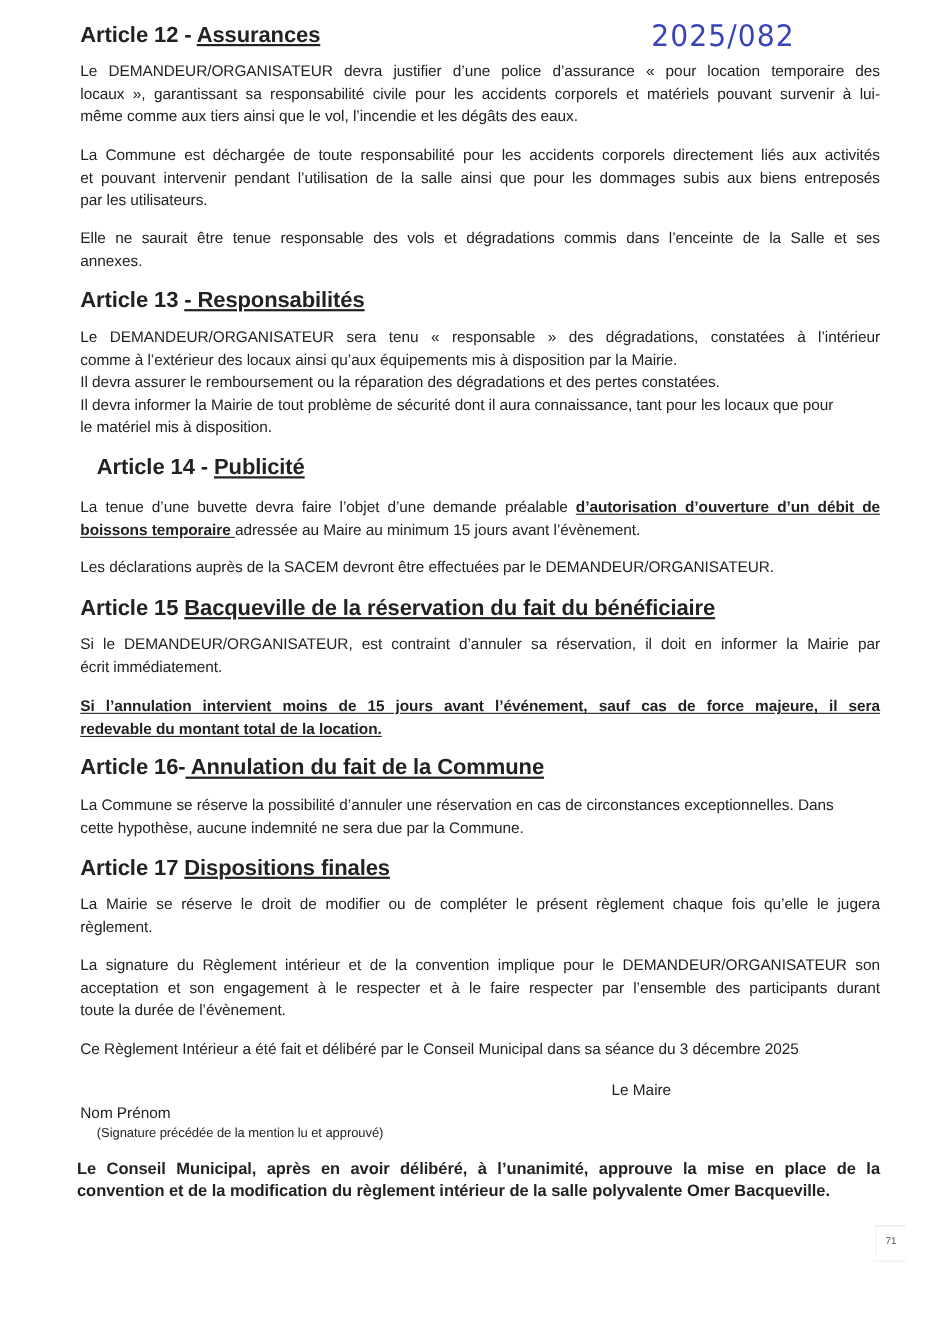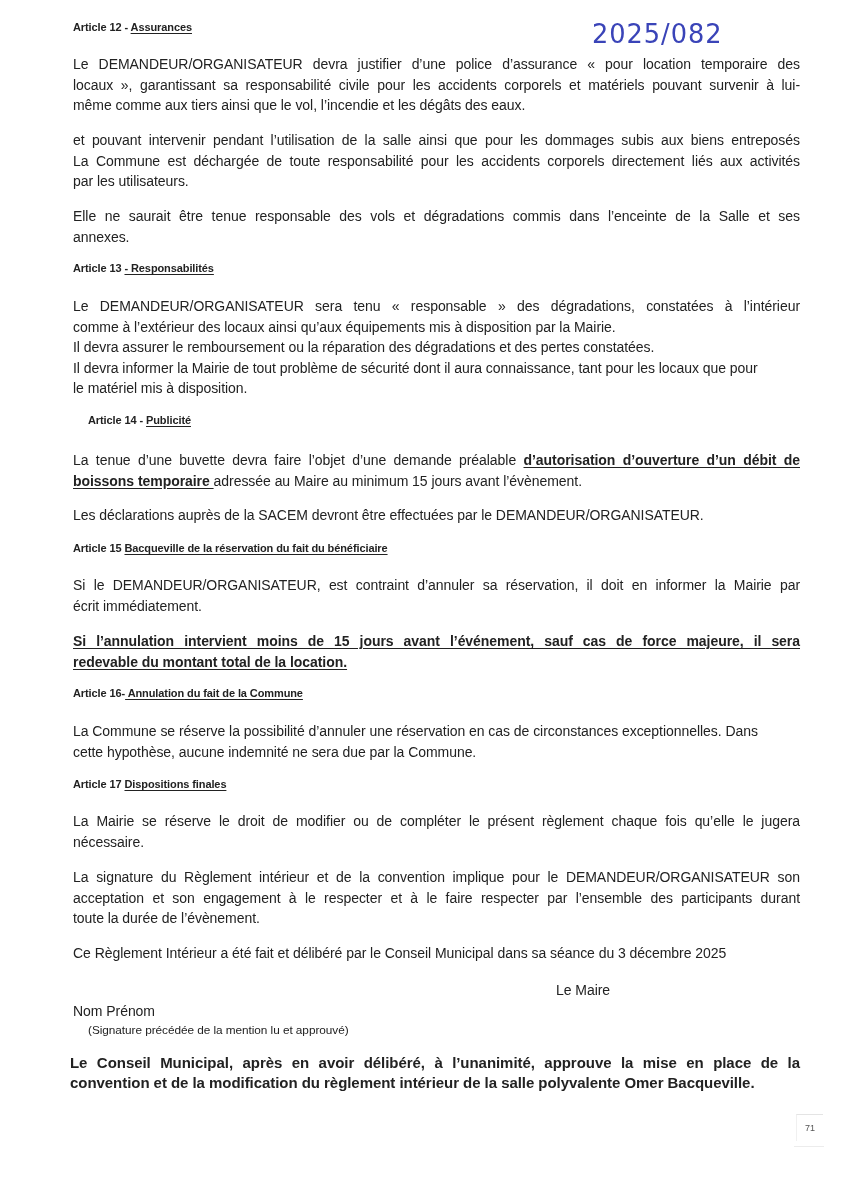--- a/index.html
+++ b/index.html
@@ -2,21 +2,21 @@
 <html><head>
   <meta charset="utf-8">
   <style>
     html, body { margin: 0; padding: 0; background: #ffffff; }
     body {
       width: 849px; height: 1200px; position: relative; overflow: hidden;
       font-family: "Liberation Sans", sans-serif; color: #222222;
     }
     .page { position: absolute; left: 0; top: 0; width: 849px; height: 1200px; }
     .abs { position: absolute; }
-    .heading { font-weight: bold; font-size: 11px; left: 73px; letter-spacing: -0.1px; }
+    .heading { font-weight: bold; font-size: 20px; left: 73px; letter-spacing: -0.1px; }
     .heading .u { text-decoration: underline; text-underline-offset: 2px; }
     .para {
       left: 73px; width: 727px; font-size: 14px; line-height: 20.5px;
       text-align: justify; letter-spacing: -0.05px;
     }
     .para .line { display: block; }
     .para.just .line { text-align: justify; text-align-last: justify; }
     .para.just .line.last { text-align-last: left; }
     .bu { font-weight: bold; text-decoration: underline; text-underline-offset: 2px; }
     .handwritten {
@@ -42,22 +42,22 @@
 
   <div class="abs heading" style="top:21px;">
     <span>Article 12 - </span><span class="u">Assurances</span>
   </div>
   <div class="abs para just" style="top:54px;">
     <span class="line">Le DEMANDEUR/ORGANISATEUR devra justifier d’une police d’assurance « pour location temporaire des</span>
     <span class="line">locaux », garantissant sa responsabilité civile pour les accidents corporels et matériels pouvant survenir à lui-</span>
     <span class="line last">même comme aux tiers ainsi que le vol, l’incendie et les dégâts des eaux.</span>
   </div>
   <div class="abs para just" style="top:130px;">
+    <span class="line">La Commune est déchargée de toute responsabilité pour les accidents corporels directement liés aux activités</span>
     <span class="line">et pouvant intervenir pendant l’utilisation de la salle ainsi que pour les dommages subis aux biens entreposés</span>
-    <span class="line">La Commune est déchargée de toute responsabilité pour les accidents corporels directement liés aux activités</span>
     <span class="line last">par les utilisateurs.</span>
   </div>
   <div class="abs para just" style="top:206px;">
     <span class="line">Elle ne saurait être tenue responsable des vols et dégradations commis dans l’enceinte de la Salle et ses</span>
     <span class="line last">annexes.</span>
   </div>
 
   <div class="abs heading" style="top:262px;">
     <span>Article 13 </span><span class="u">- Responsabilités</span>
   </div>
@@ -96,21 +96,21 @@
   <div class="abs para" style="top:721px;">
     <span class="line">La Commune se réserve la possibilité d’annuler une réservation en cas de circonstances exceptionnelles. Dans</span>
     <span class="line">cette hypothèse, aucune indemnité ne sera due par la Commune.</span>
   </div>
 
   <div class="abs heading" style="top:778px;">
     <span>Article 17 </span><span class="u">Dispositions finales</span>
   </div>
   <div class="abs para just" style="top:811px;">
     <span class="line">La Mairie se réserve le droit de modifier ou de compléter le présent règlement chaque fois qu’elle le jugera</span>
-    <span class="line last">nécessaire.</span>
+    <span class="line last">règlement.</span>
   </div>
   <div class="abs para just" style="top:867px;">
     <span class="line">La signature du Règlement intérieur et de la convention implique pour le DEMANDEUR/ORGANISATEUR son</span>
     <span class="line">acceptation et son engagement à le respecter et à le faire respecter par l’ensemble des participants durant</span>
     <span class="line last">toute la durée de l’évènement.</span>
   </div>
   <div class="abs para" style="top:943px;">Ce Règlement Intérieur a été fait et délibéré par le Conseil Municipal dans sa séance du 3 décembre 2025</div>
 
   <div class="abs para" style="top:1001px; width:400px;">Nom Prénom</div>
   <div class="abs para small" style="top:1020px; width:400px; left:68px;">(Signature précédée de la mention lu et approuvé)</div>

